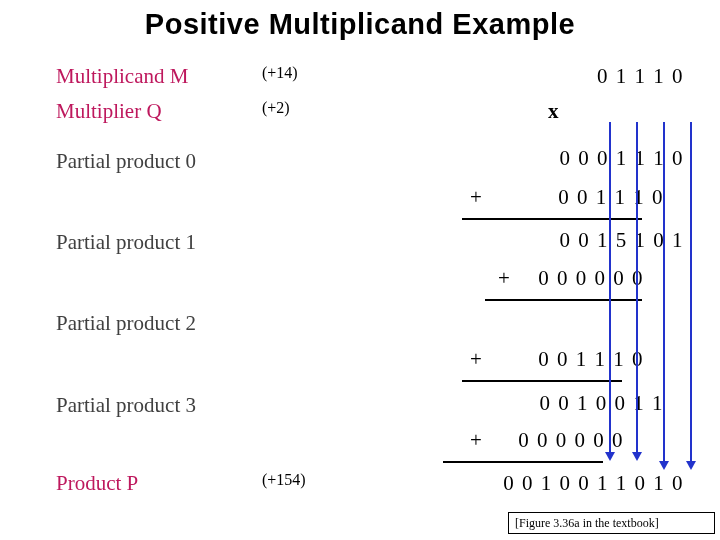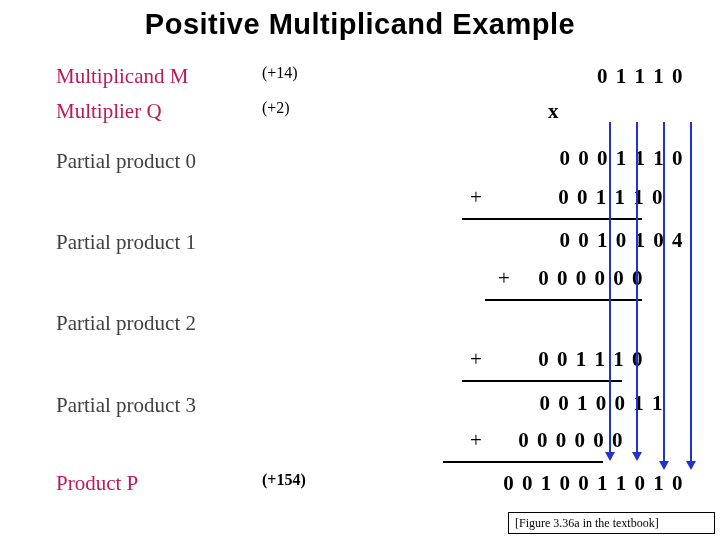--- a/index.html
+++ b/index.html
@@ -52,21 +52,20 @@
   }
 
   
   .bits {
     position: absolute;
     font-family: "Liberation Serif", serif;
     font-size: 21px;
     color: #000000;
     white-space: pre;
     letter-spacing: 1.5px;
-    font-weight: bold;
   }
   .op {
     position: absolute;
     font-family: "Liberation Serif", serif;
     font-size: 21px;
     color: #000000;
     font-weight: bold;
   }
   .op.plus {
     font-weight: normal;
@@ -126,41 +125,41 @@
   <div class="op" style="left:548px; top:99px;">x</div>
 
   <div class="label" style="left:56px; top:149px;">Partial product 0</div>
   <div class="bits" style="right:36px; top:146px;">0 0 0 1 1 1 0</div>
 
   <div class="op plus" style="left:470px; top:185px;">+</div>
   <div class="bits" style="right:56px; top:185px;">0 0 1 1 1 0</div>
   <div class="rule" style="left:462px; top:218px; width:180px;"></div>
 
   <div class="label" style="left:56px; top:230px;">Partial product 1</div>
-  <div class="bits" style="right:36px; top:228px;">0 0 1 0 1 0 4</div>
+  <div class="bits" style="right:36px; top:228px;">0 0 1 5 1 0 1</div>
 
   <div class="op plus" style="left:498px; top:266px;">+</div>
   <div class="bits" style="right:76px; top:266px;">0 0 0 0 0 0</div>
   <div class="rule" style="left:485px; top:299px; width:157px;"></div>
 
   <div class="label" style="left:56px; top:311px;">Partial product 2</div>
 
   <div class="op plus" style="left:470px; top:347px;">+</div>
   <div class="bits" style="right:76px; top:347px;">0 0 1 1 1 0</div>
   <div class="rule" style="left:462px; top:380px; width:160px;"></div>
 
   <div class="label" style="left:56px; top:393px;">Partial product 3</div>
   <div class="bits" style="right:56px; top:391px;">0 0 1 0 0 1 1</div>
 
   <div class="op plus" style="left:470px; top:428px;">+</div>
   <div class="bits" style="right:96px; top:428px;">0 0 0 0 0 0</div>
   <div class="rule" style="left:443px; top:461px; width:160px;"></div>
 
   <div class="label black" style="left:56px; top:471px;">Product P</div>
-  <div class="paren" style="left:262px; top:471px;font-weight:bold;">(+154)</div>
+  <div class="paren" style="left:262px; top:471px;">(+154)</div>
   <div class="bits" style="right:36px; top:471px;">0 0 1 0 0 1 1 0 1 0</div>
 
   <div class="arrow-line" style="left:609px; top:122px; height:332px;"></div>
   <div class="arrow-head" style="left:605px; top:452px;"></div>
 
   <div class="arrow-line" style="left:636px; top:122px; height:332px;"></div>
   <div class="arrow-head" style="left:632px; top:452px;"></div>
 
   <div class="arrow-line" style="left:663px; top:122px; height:341px;"></div>
   <div class="arrow-head" style="left:659px; top:461px;"></div>

